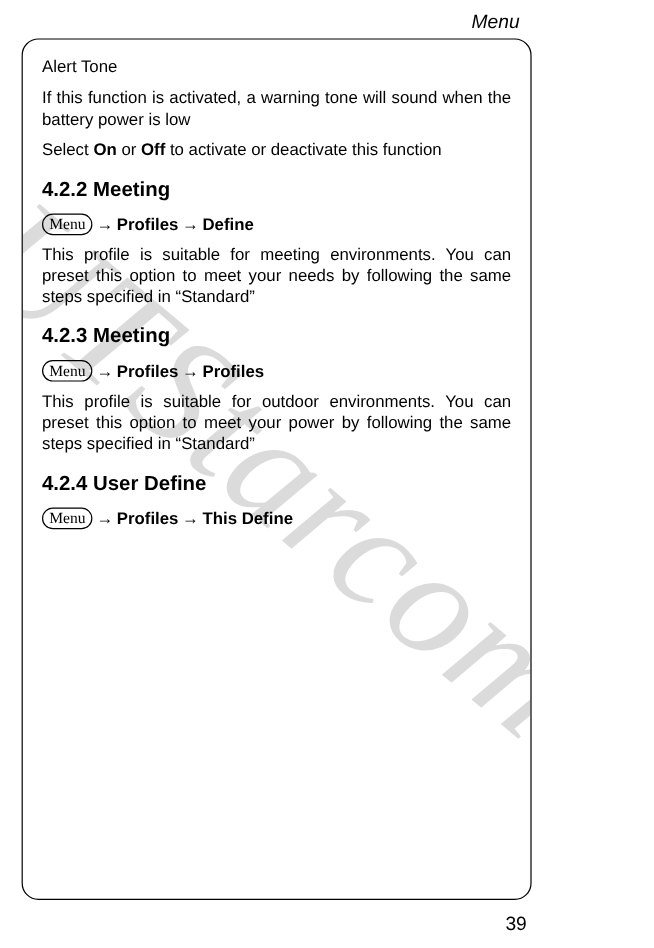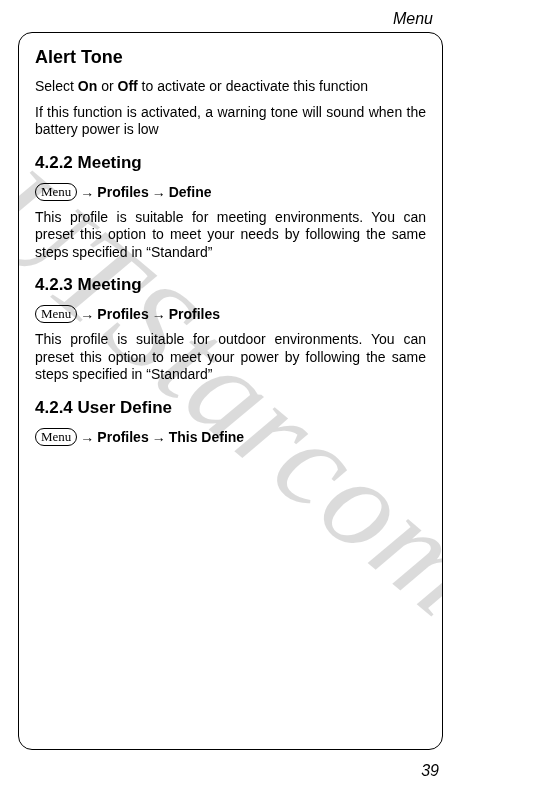--- a/index.html
+++ b/index.html
@@ -40,22 +40,22 @@
     font-size: 130px;
     color: rgba(0,0,0,0.14);
     white-space: nowrap;
     pointer-events: none;
     user-select: none;
     letter-spacing: 2px;
     z-index: 0;
   }
   .content { position: relative; z-index: 1; }
   .h-sub {
-    font-size: 18px;
-    font-weight: bold;
+    font-size: 14px;
+    font-weight: normal;
     margin-bottom: 10px;
   }
   .para {
     font-size: 14px;
     text-align: justify;
     margin-bottom: 8px;
     line-height: 1.25;
   }
   .h2 {
     font-size: 17px;
@@ -86,45 +86,44 @@
     text-align: center;
   }
   .arrow {
     font-weight: bold;
     padding: 0 1px;
   }
   .footer {
     position: absolute;
     bottom: 10px;
     right: 22px;
-    font-style: italic;
     font-size: 16px;
     text-align: right;
   }
   .tight-bold { font-weight: bold; }
 </style>
 </head>
 <body>
 
 <div class="page">
 
   <div class="header">Menu</div>
 
   <div class="frame">
     <div class="watermark">UTStarcom</div>
 
     <div class="content">
 
       <div class="h-sub">Alert Tone</div>
 
+      <div class="para">If this function is activated, a warning tone will sound when the battery power is low</div>
+
       <div class="para">
         <span>Select </span><span class="tight-bold">On</span><span> or </span><span class="tight-bold">Off</span><span> to activate or deactivate this function</span>
       </div>
-
-      <div class="para">If this function is activated, a warning tone will sound when the battery power is low</div>
 
       <div class="h2">4.2.2 Meeting</div>
       <div class="navline">
         <span class="menu-pill">Menu</span>
           <span class="arrow">→</span>
           <span>Profiles</span>
           <span class="arrow">→</span>
           <span>Define</span>
       </div>
       <div class="para">This profile is suitable for meeting environments. You can preset this option to meet your needs by following the same steps specified in “Standard”</div>

